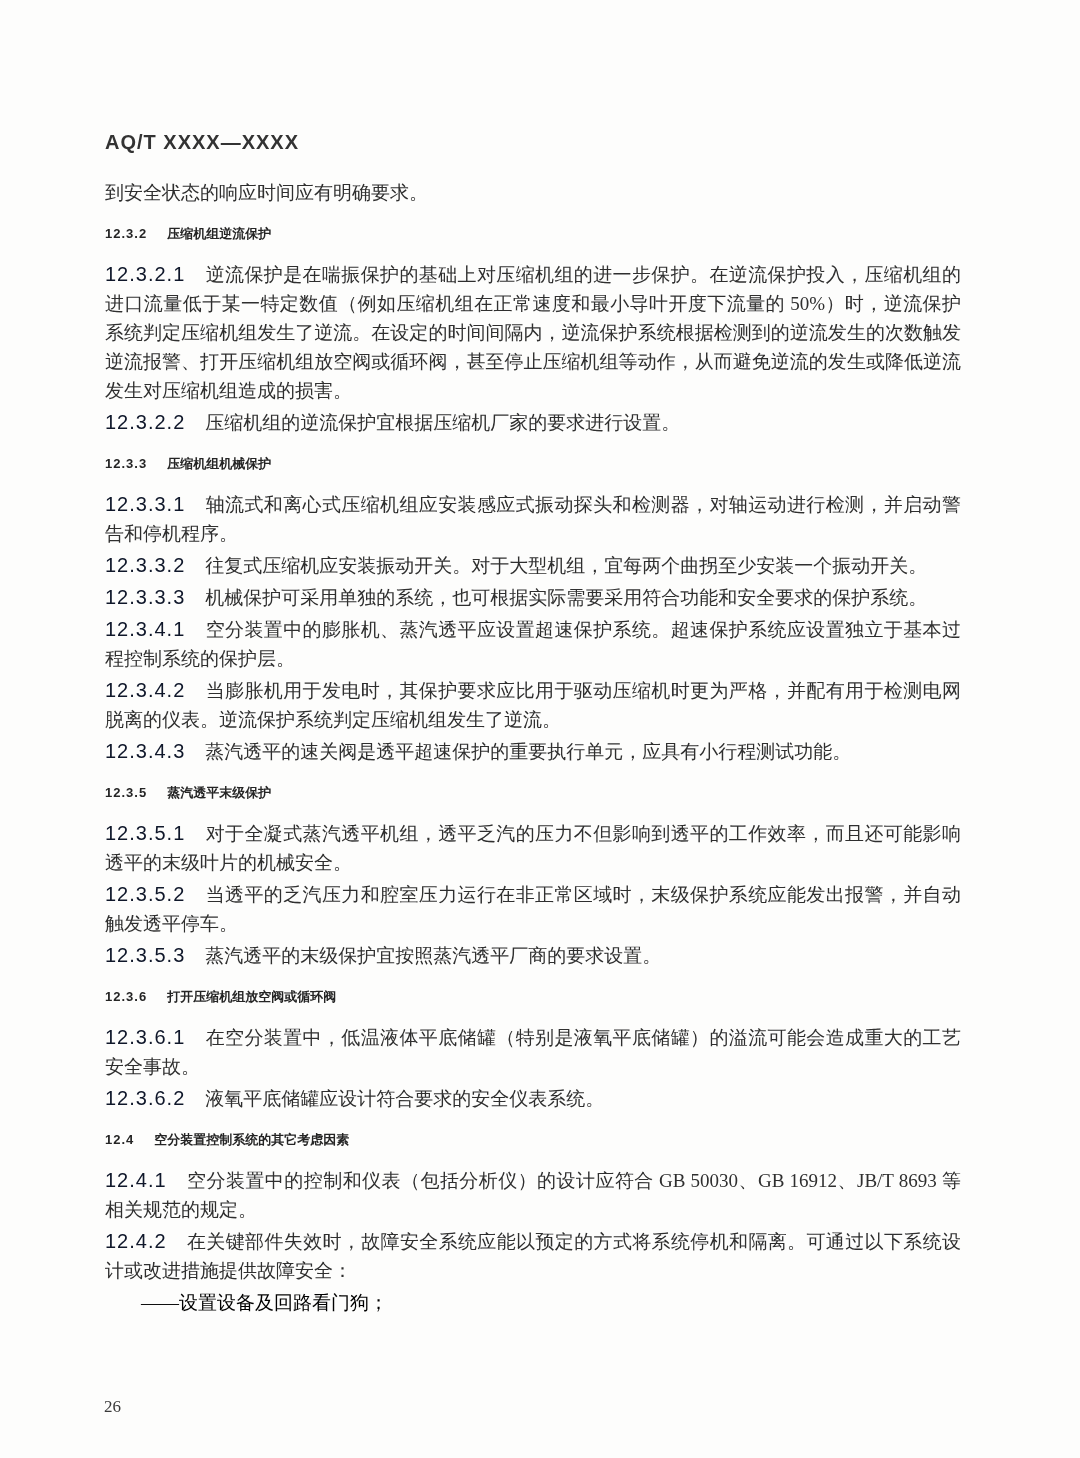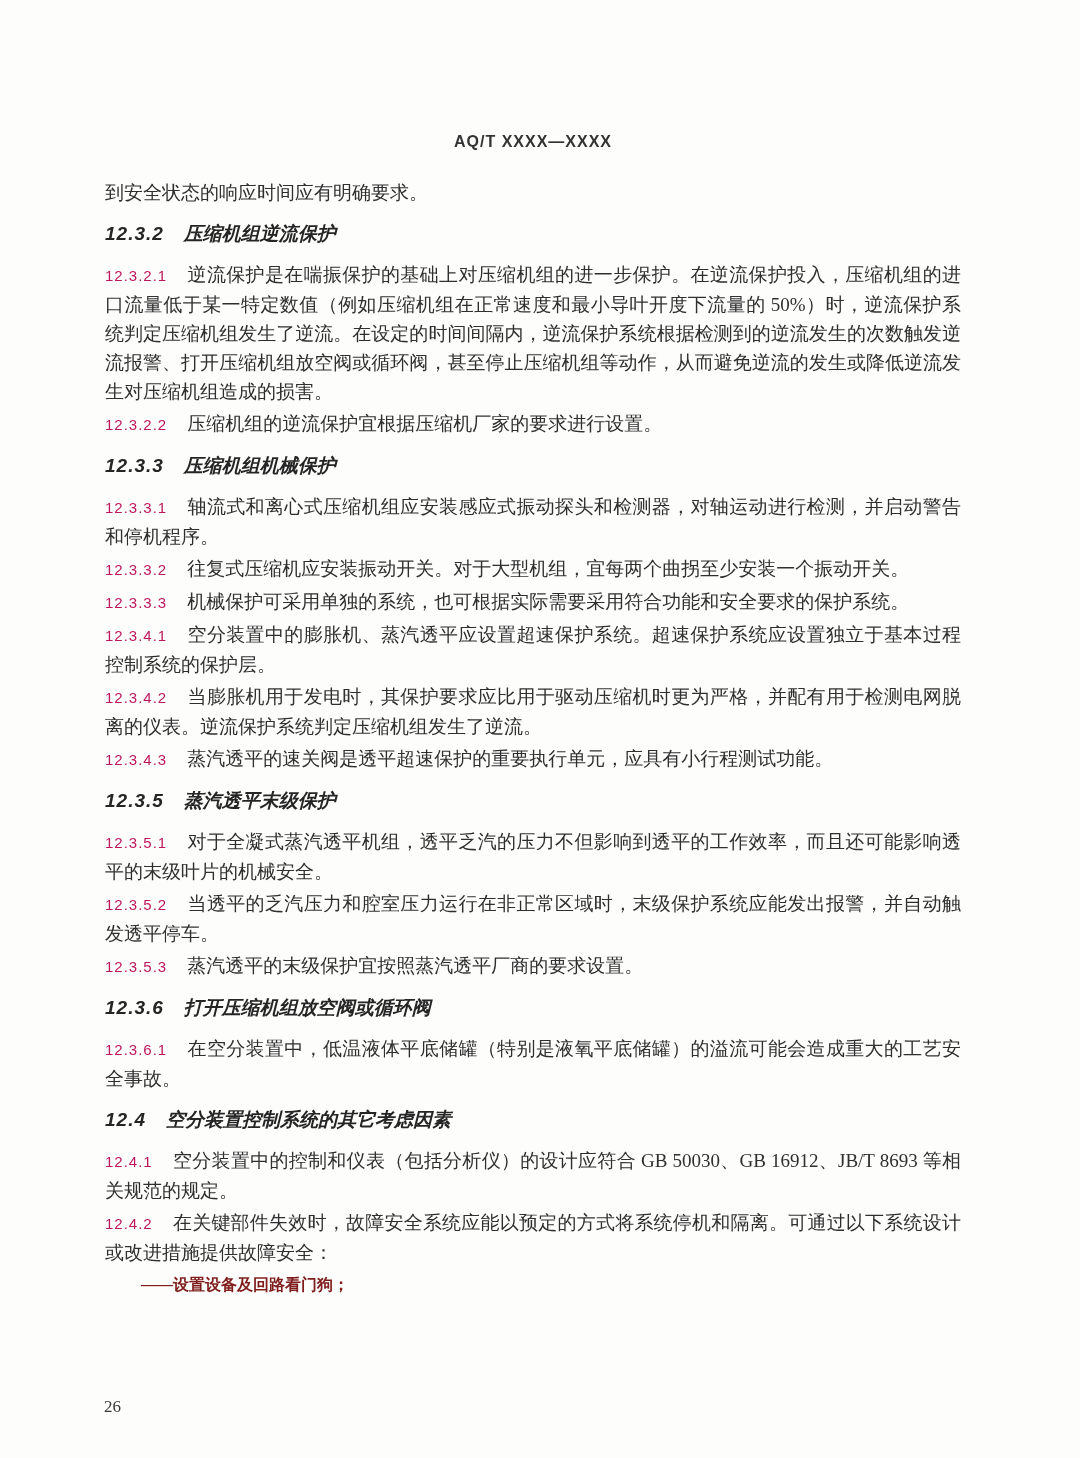--- a/index.html
+++ b/index.html
@@ -17,65 +17,62 @@
     font-family: "Liberation Serif", "DejaVu Serif", serif;
   }
   .content {
     position: absolute;
     top: 132px;
     left: 105px;
     width: 856px;
   }
   .doc-header {
     font-family: "Liberation Sans", "DejaVu Sans", sans-serif;
-    font-size: 16px;
+    font-size: 20px;
     line-height: 20px;
     font-weight: 600;
     letter-spacing: 1px;
     color: #333333;
     margin: 0 0 26px 0;
-    text-align: center;
   }
   .para {
     font-size: 19px;
     line-height: 29px;
     margin: 0 0 3px 0;
     text-align: justify;
     text-justify: inter-ideograph;
     color: #2f2f2f;
   }
   .para .p-num {
     font-family: "Liberation Sans", "DejaVu Sans", sans-serif;
-    font-size: 15px;
+    font-size: 20px;
     letter-spacing: 1px;
     padding-right: 20px;
-    color: #be185d;
+    color: #0f172a;
     white-space: nowrap;
   }
   .heading {
-    font-size: 19px;
+    font-size: 13px;
     line-height: 29px;
     margin: 12px 0 12px 0;
     font-weight: bold;
     font-family: "Liberation Sans", "DejaVu Sans", sans-serif;
     color: #252525;
-    font-style: italic;
   }
   .heading .h-num {
     letter-spacing: 1px;
     padding-right: 20px;
     white-space: nowrap;
   }
   .dash {
-    font-size: 16px;
+    font-size: 19px;
     line-height: 29px;
     margin: 0 0 3px 0;
     padding-left: 36px;
-    color: #7f1d1d;
-    font-weight: bold;
+    color: #000000;
   }
   .page-number {
     position: absolute;
     left: 104px;
     top: 1396px;
     font-size: 17px;
     line-height: 22px;
     color: #3a3a3a;
     font-family: "Liberation Serif", "DejaVu Serif", serif;
   }
@@ -97,20 +94,21 @@
         <p class="para"><span class="p-num">12.3.3.3</span><span>机械保护可采用单独的系统，也可根据实际需要采用符合功能和安全要求的保护系统。</span></p>
         <p class="para"><span class="p-num">12.3.4.1</span><span>空分装置中的膨胀机、蒸汽透平应设置超速保护系统。超速保护系统应设置独立于基本过程控制系统的保护层。</span></p>
         <p class="para"><span class="p-num">12.3.4.2</span><span>当膨胀机用于发电时，其保护要求应比用于驱动压缩机时更为严格，并配有用于检测电网脱离的仪表。逆流保护系统判定压缩机组发生了逆流。</span></p>
         <p class="para"><span class="p-num">12.3.4.3</span><span>蒸汽透平的速关阀是透平超速保护的重要执行单元，应具有小行程测试功能。</span></p>
         <div class="heading"><span class="h-num">12.3.5</span><span>蒸汽透平末级保护</span></div>
         <p class="para"><span class="p-num">12.3.5.1</span><span>对于全凝式蒸汽透平机组，透平乏汽的压力不但影响到透平的工作效率，而且还可能影响透平的末级叶片的机械安全。</span></p>
         <p class="para"><span class="p-num">12.3.5.2</span><span>当透平的乏汽压力和腔室压力运行在非正常区域时，末级保护系统应能发出报警，并自动触发透平停车。</span></p>
         <p class="para"><span class="p-num">12.3.5.3</span><span>蒸汽透平的末级保护宜按照蒸汽透平厂商的要求设置。</span></p>
         <div class="heading"><span class="h-num">12.3.6</span><span>打开压缩机组放空阀或循环阀</span></div>
         <p class="para"><span class="p-num">12.3.6.1</span><span>在空分装置中，低温液体平底储罐（特别是液氧平底储罐）的溢流可能会造成重大的工艺安全事故。</span></p>
+        <p class="para"><span class="p-num">12.3.6.2</span><span>液氧平底储罐应设计符合要求的安全仪表系统。</span></p>
         <div class="heading"><span class="h-num">12.4</span><span>空分装置控制系统的其它考虑因素</span></div>
         <p class="para"><span class="p-num">12.4.1</span><span>空分装置中的控制和仪表（包括分析仪）的设计应符合 GB 50030、GB 16912、JB/T 8693 等相关规范的规定。</span></p>
         <p class="para"><span class="p-num">12.4.2</span><span>在关键部件失效时，故障安全系统应能以预定的方式将系统停机和隔离。可通过以下系统设计或改进措施提供故障安全：</span></p>
         <p class="dash">——设置设备及回路看门狗；</p>
       </div>
   </div>
   <div class="page-number">26</div>
 </div>
 
 </body></html>

